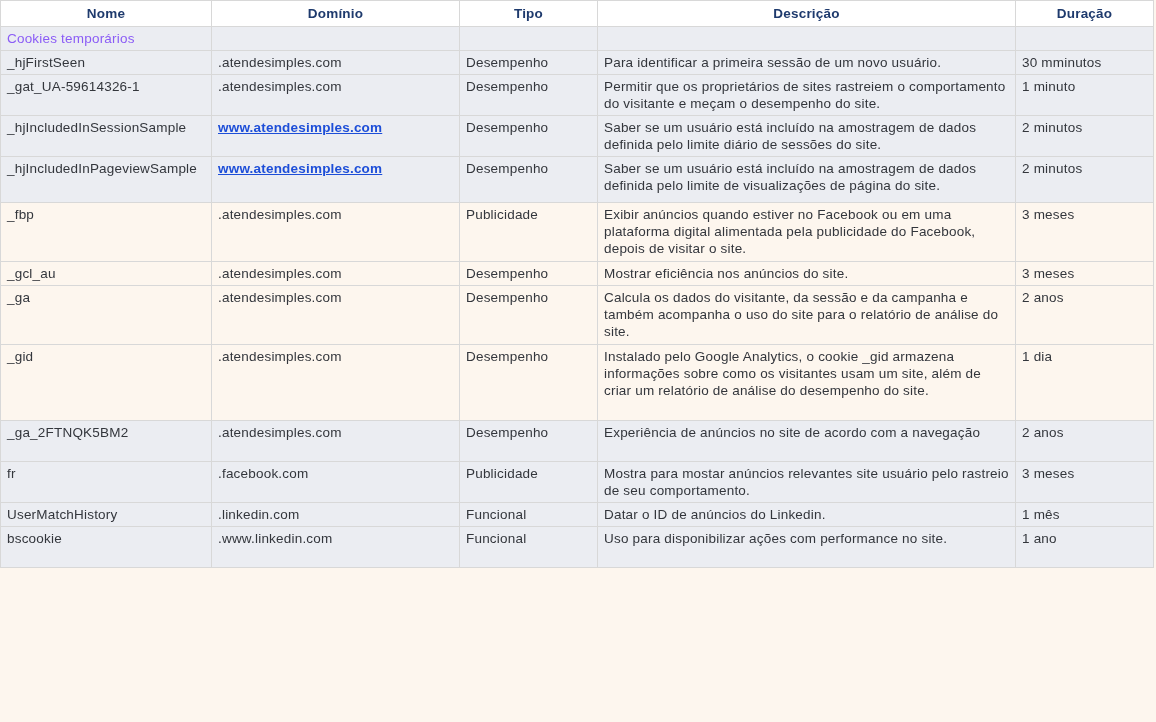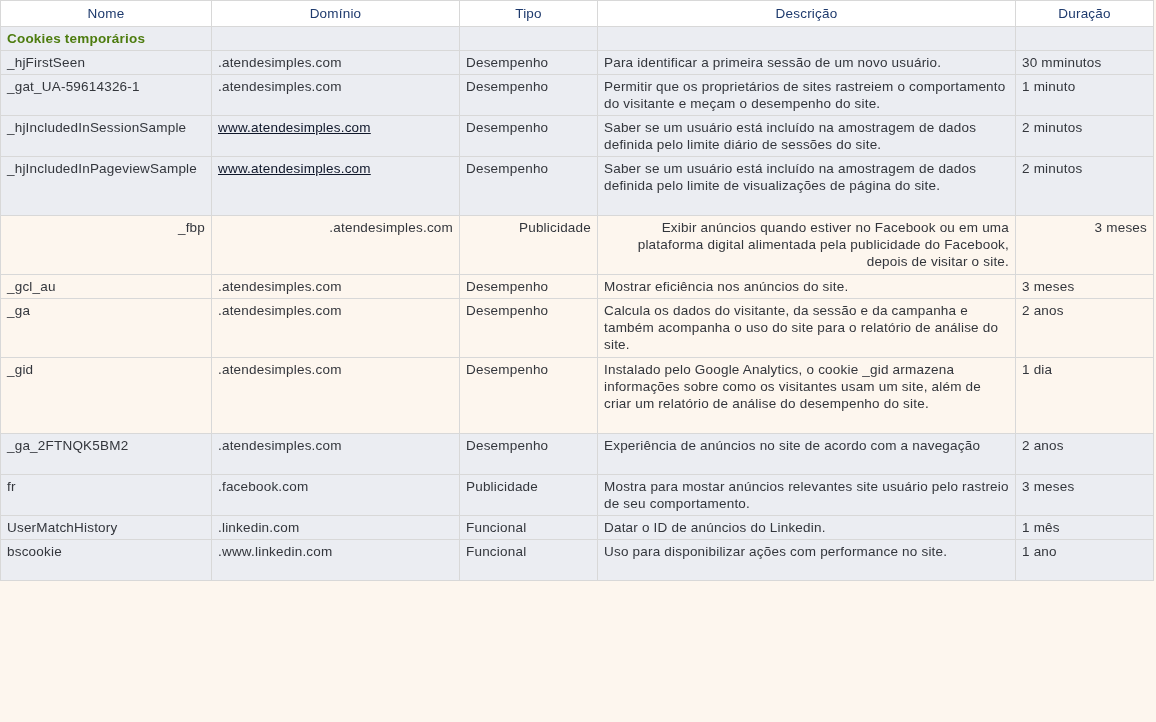--- a/index.html
+++ b/index.html
@@ -20,34 +20,35 @@
     padding:3px 6px;
     font-size:13.5px;
     line-height:17px;
     letter-spacing:0.2px;
     color:#33363c;
     overflow:hidden;
     word-wrap:break-word;
   }
   th{
     color:#1e3a6d;
-    font-weight:normal;
+    font-weight:bold;
     text-align:center;
     background:#ffffff;
     padding:4px 2px;
   }
   tr.gray td{background:#ebedf2;}
   tr.cream td{background:#fdf6ee;}
   td.section-label{
-    font-weight:bold;
-    color:#4d7c0f;
+    font-weight:normal;
+    color:#8b5cf6;
   }
   a.domain-link{
-    color:#0f172a;
+    color:#1d4ed8;
     text-decoration:underline;
+    font-weight:bold;
   }
 </style>
 </head>
 <body>
 
 <table>
   <colgroup>
       <col style="width: 211px;">
       <col style="width: 248px;">
       <col style="width: 138px;">
@@ -85,28 +86,28 @@
         <td>Permitir que os proprietários de sites rastreiem o comportamento do visitante e meçam o desempenho do site.</td>
         <td>1 minuto</td>
       </tr>
       <tr class="gray" style="height: 41px;">
         <td>_hjIncludedInSessionSample</td>
         <td><a href="#" class="domain-link">www.atendesimples.com</a></td>
         <td>Desempenho</td>
         <td>Saber se um usuário está incluído na amostragem de dados definida pelo limite diário de sessões do site.</td>
         <td>2 minutos</td>
       </tr>
-      <tr class="gray" style="height: 59px; border-radius: 24px;">
+      <tr class="gray" style="height: 46px; border-radius: 24px;">
         <td>_hjIncludedInPageviewSample</td>
         <td><a href="#" class="domain-link">www.atendesimples.com</a></td>
         <td>Desempenho</td>
         <td>Saber se um usuário está incluído na amostragem de dados definida pelo limite de visualizações de página do site.</td>
         <td>2 minutos</td>
       </tr>
-      <tr class="cream" style="height: 59px; text-align: right;">
+      <tr class="cream" style="height: 59px;">
         <td>_fbp</td>
         <td>.atendesimples.com</td>
         <td>Publicidade</td>
         <td>Exibir anúncios quando estiver no Facebook ou em uma plataforma digital alimentada pela publicidade do Facebook, depois de visitar o site.</td>
         <td>3 meses</td>
       </tr>
       <tr class="cream" style="height: 23px;">
         <td>_gcl_au</td>
         <td>.atendesimples.com</td>
         <td>Desempenho</td>

